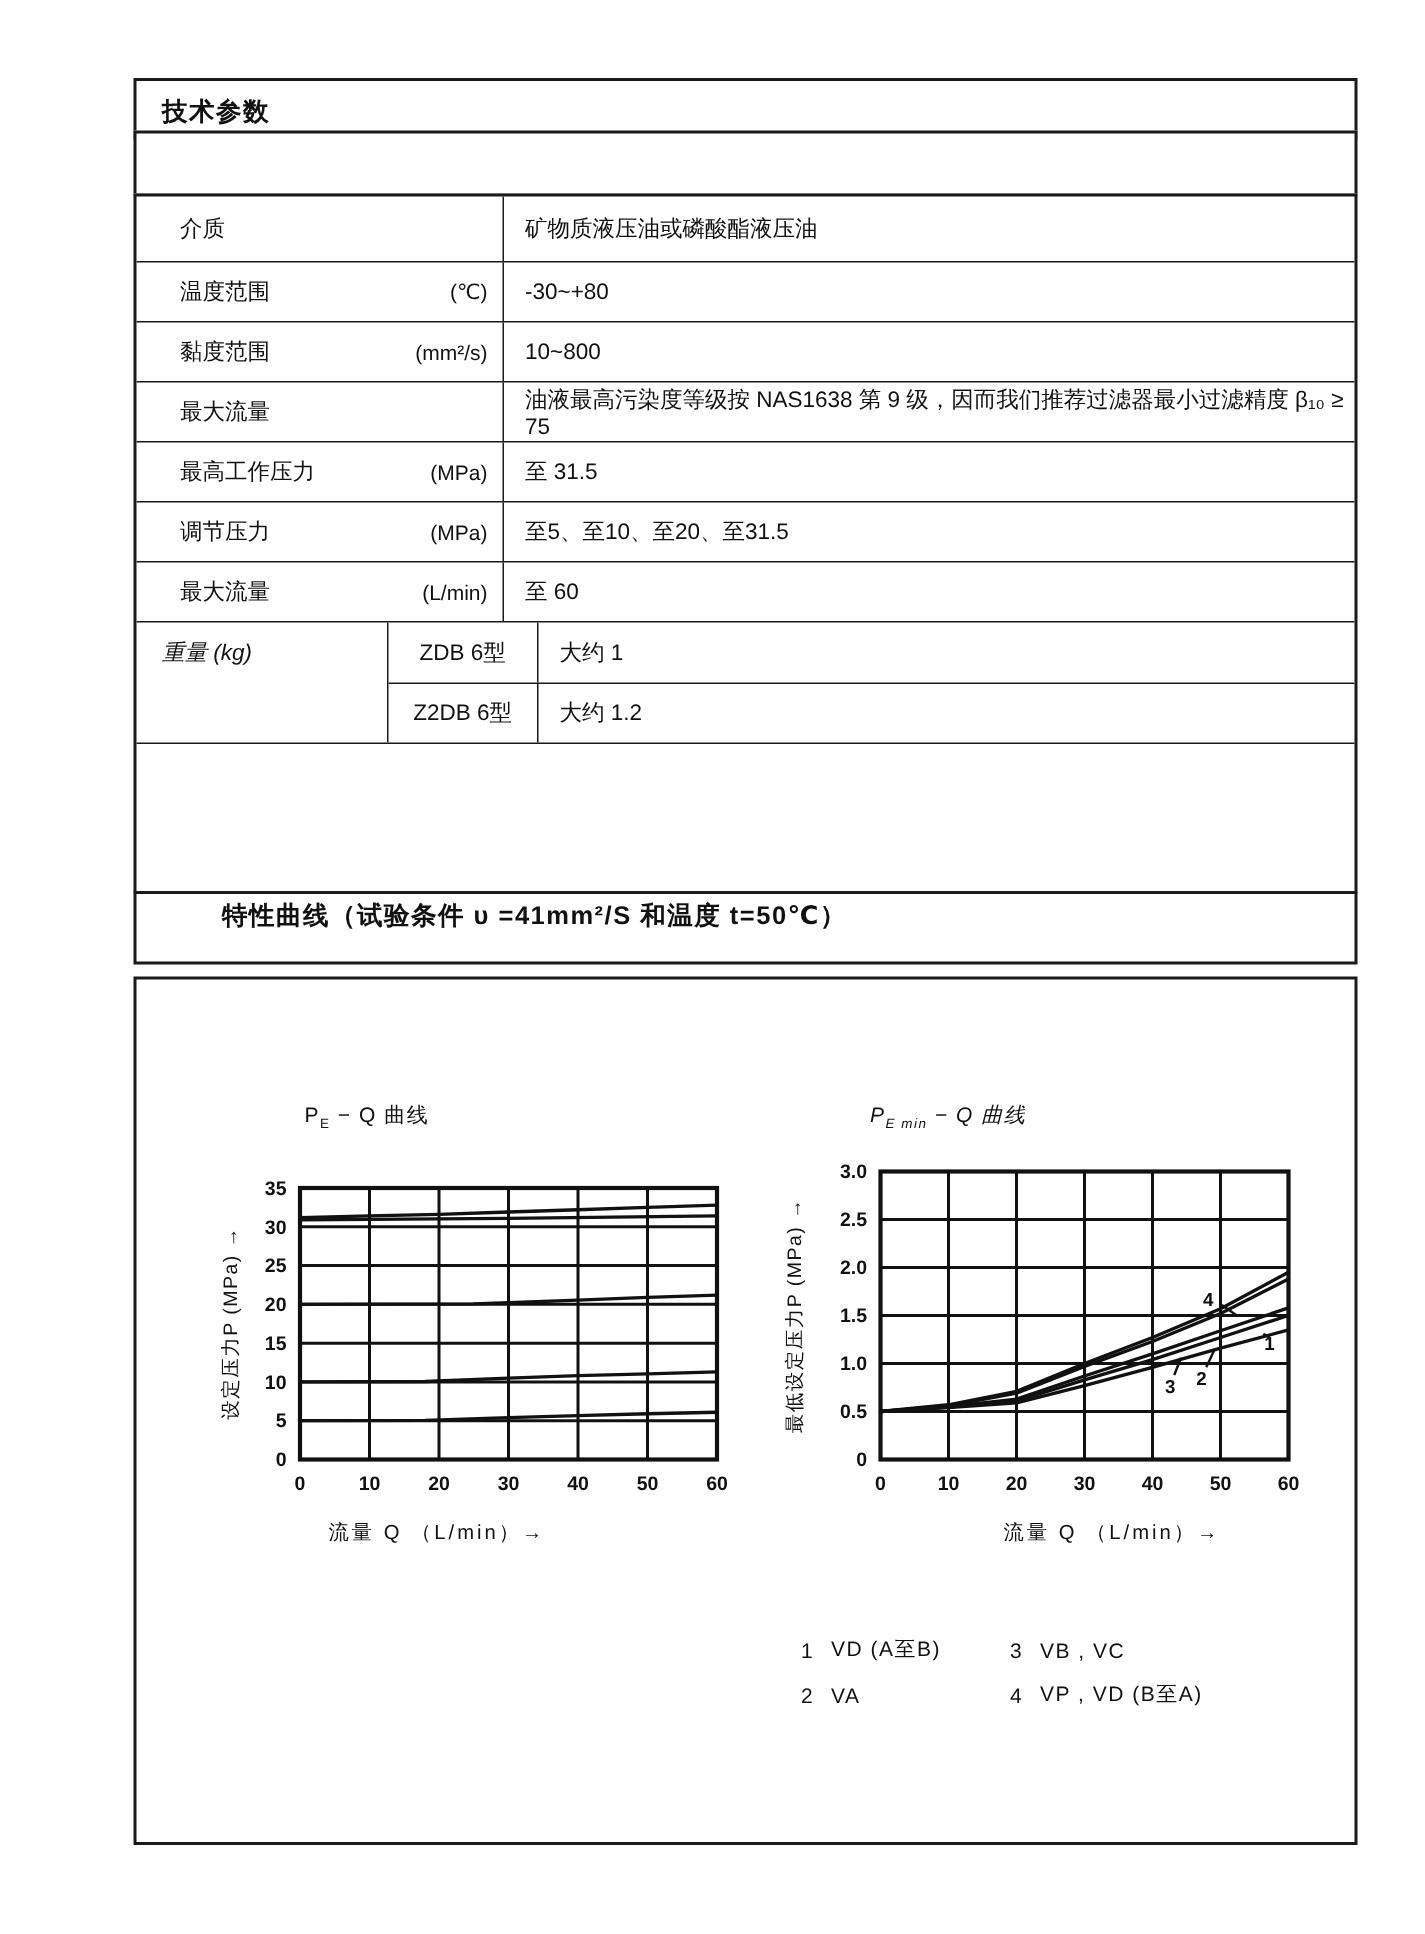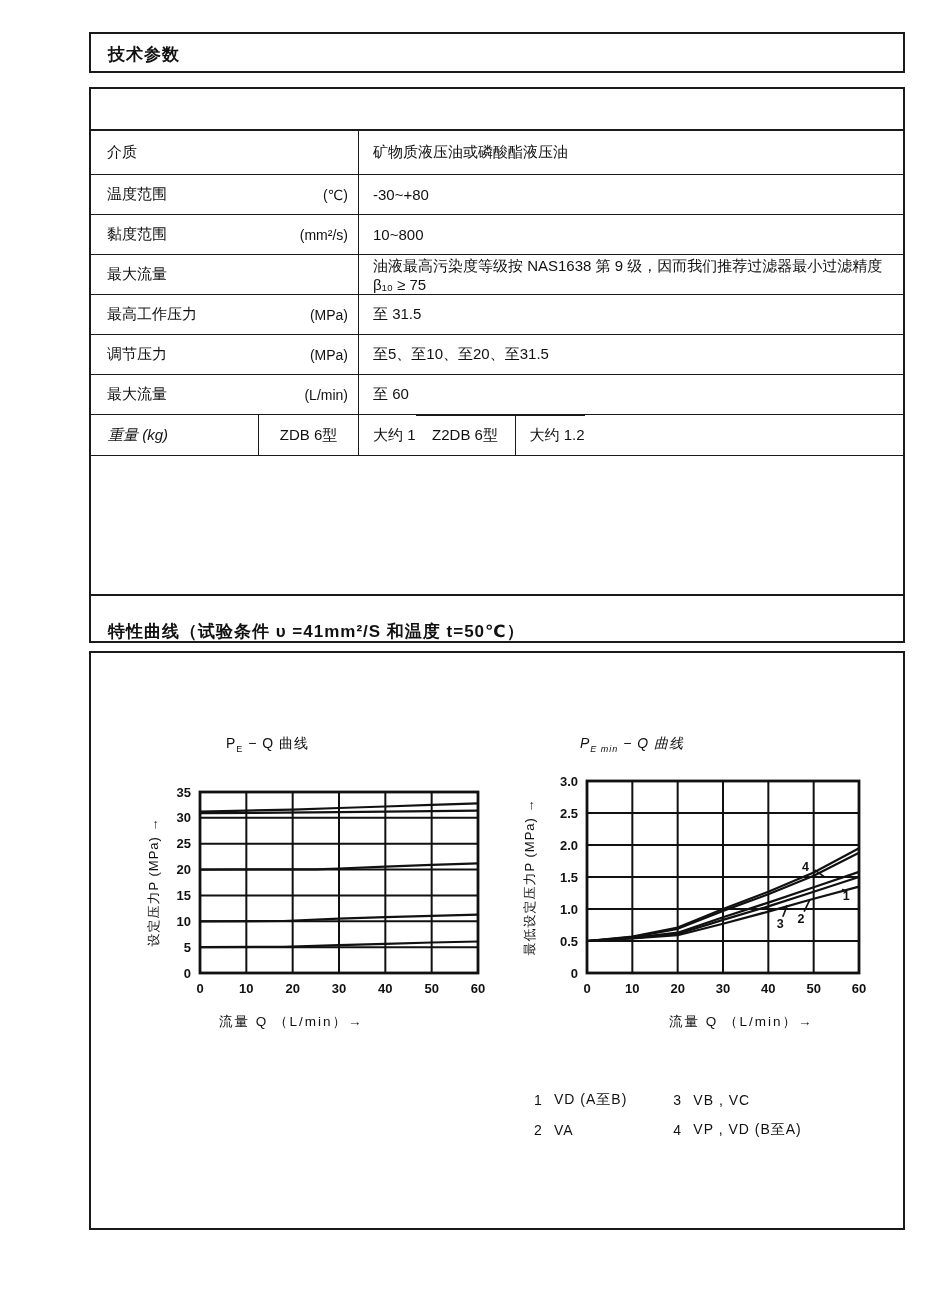--- a/index.html
+++ b/index.html
@@ -1,38 +1,38 @@
 <!DOCTYPE html>
 <html><head>
 <meta charset="utf-8">
 <style>
   * { margin:0; padding:0; box-sizing:border-box; }
   html,body { background:#ffffff; }
   body { width:950px; height:1289px; font-family:"Liberation Sans","DejaVu Sans",sans-serif; color:#111; }
   .page { position:relative; width:950px; height:1289px; background:#fff; overflow:hidden; }
 
   .box { position:absolute; left:89px; width:816px; border:2px solid #1a1a1a; background:#fff; }
-  .box-a { top:32px;  height:41px; }
+  .box-a { top:52px;  height:41px; }
   .box-b { top:87px;  height:44px; }
   .box-c { top:129px; height:467px; }
   .box-d { top:594px; height:49px; }
   .box-e { top:651px; height:579px; }
 
   .sec-title { font-size:17px; font-weight:700; padding:9px 0 0 17px; letter-spacing:1px; }
 
   
   .ptable { width:100%; font-size:15px; }
   .trow { display:flex; height:40px; border-bottom:1.5px solid #1a1a1a; align-items:stretch; }
   .trow.first { height:44px; }
-  .cell-label { width:268px; border-right:1.5px solid #1a1a1a; display:flex; justify-content:space-between; align-items:center; padding:0 10px 0 16px; }
+  .cell-label { width:245px; border-right:1.5px solid #1a1a1a; display:flex; justify-content:space-between; align-items:center; padding:0 10px 0 29px; }
   .cell-unit { font-size:14px; }
   .cell-value { flex:1; display:flex; align-items:center; padding-left:14px; }
   .wblock { display:flex; border-bottom:1.5px solid #1a1a1a; }
   .wlabel { width:168px; border-right:1.5px solid #1a1a1a; padding:11px 0 0 17px;font-style:italic; }
-  .wright { flex:1; display:flex; flex-direction:row; }
+  .wright { flex:1; display:flex; flex-direction:column; }
   .wrow { display:flex; height:40px; }
   .wrow + .wrow { border-top:1.5px solid #1a1a1a; }
   .wtype { width:100px; border-right:1.5px solid #1a1a1a; display:flex; align-items:center; justify-content:center; }
   .wval { flex:1; display:flex; align-items:center; padding-left:14px; }
 
   
   #charts-svg { position:absolute; left:0; top:0; }
   .chart-title { position:absolute; font-size:14px; font-weight:400; letter-spacing:1px; white-space:nowrap; }
   .chart-title sub { font-size:9px; }
   .ylab { position:absolute; font-size:13px; white-space:nowrap; transform:rotate(-90deg); width:230px; text-align:center; letter-spacing:1px; }
@@ -124,21 +124,21 @@
             <div class="wtype">Z2DB 6型</div>
             <div class="wval">大约 1.2</div>
           </div>
         </div>
       </div>
 
     </div>
   </div>
 
   <div class="box box-d">
-    <div class="sec-title" style="padding-top:24px;">特性曲线（试验条件 υ =41mm²/S 和温度 t=50℃）</div>
+    <div class="sec-title" style="padding-top:3px;margin-left:40px;">特性曲线（试验条件 υ =41mm²/S 和温度 t=50℃）</div>
   </div>
 
   <div class="box box-e">
     <svg id="charts-svg" width="812" height="575" viewBox="0 0 812 575">
         <line x1="109" y1="139" x2="387" y2="139" stroke="#111111" stroke-width="2"></line>
         <line x1="109" y1="164.85714285714286" x2="387" y2="164.85714285714286" stroke="#111111" stroke-width="2"></line>
         <line x1="109" y1="190.71428571428572" x2="387" y2="190.71428571428572" stroke="#111111" stroke-width="2"></line>
         <line x1="109" y1="216.57142857142856" x2="387" y2="216.57142857142856" stroke="#111111" stroke-width="2"></line>
         <line x1="109" y1="242.42857142857142" x2="387" y2="242.42857142857142" stroke="#111111" stroke-width="2"></line>
         <line x1="109" y1="268.2857142857143" x2="387" y2="268.2857142857143" stroke="#111111" stroke-width="2"></line>
@@ -209,21 +209,21 @@
         <text x="714.5066666666667" y="217.76" text-anchor="middle" font-size="12.5" font-family="&quot;Liberation Sans&quot;,&quot;DejaVu Sans&quot;,sans-serif" font-weight="700" fill="#111111">4</text>
         <line x1="723.5733333333333" y1="216.95999999999998" x2="733.5466666666666" y2="224" stroke="#111111" stroke-width="1.6"></line>
         <text x="689.12" y="275.36" text-anchor="middle" font-size="12.5" font-family="&quot;Liberation Sans&quot;,&quot;DejaVu Sans&quot;,sans-serif" font-weight="700" fill="#111111">3</text>
         <line x1="691.84" y1="263.68" x2="696.3733333333333" y2="252.16" stroke="#111111" stroke-width="1.6"></line>
         <text x="709.9733333333334" y="270.24" text-anchor="middle" font-size="12.5" font-family="&quot;Liberation Sans&quot;,&quot;DejaVu Sans&quot;,sans-serif" font-weight="700" fill="#111111">2</text>
         <line x1="713.1466666666666" y1="258.56" x2="718.5866666666667" y2="247.04" stroke="#111111" stroke-width="1.6"></line>
         <text x="755.3066666666666" y="247.2" text-anchor="middle" font-size="12.5" font-family="&quot;Liberation Sans&quot;,&quot;DejaVu Sans&quot;,sans-serif" font-weight="700" fill="#111111">1</text>
         <line x1="751.2266666666667" y1="236.16" x2="755.3066666666666" y2="238.72" stroke="#111111" stroke-width="1.6"></line>
       </svg>
 
-    <div class="chart-title" style="left:135px; top:82px;">
+    <div class="chart-title" style="left:112px; top:82px;">
       <span>P</span><sub>E</sub><span> − Q 曲线</span>
     </div>
     <div class="chart-title" style="left:489px; top:82px;font-style:italic;">
       <span>P</span><sub>E min</sub><span> − Q 曲线</span>
     </div>
 
     <div class="ylab" style="left:-52px; top:220px;">设定压力P (MPa) →</div>
     <div class="ylab" style="left:324px; top:215px;">最低设定压力P (MPa) →</div>
 
     <div class="xlab" style="left:128px; top:360px;">流量 Q （L/min）→</div>

